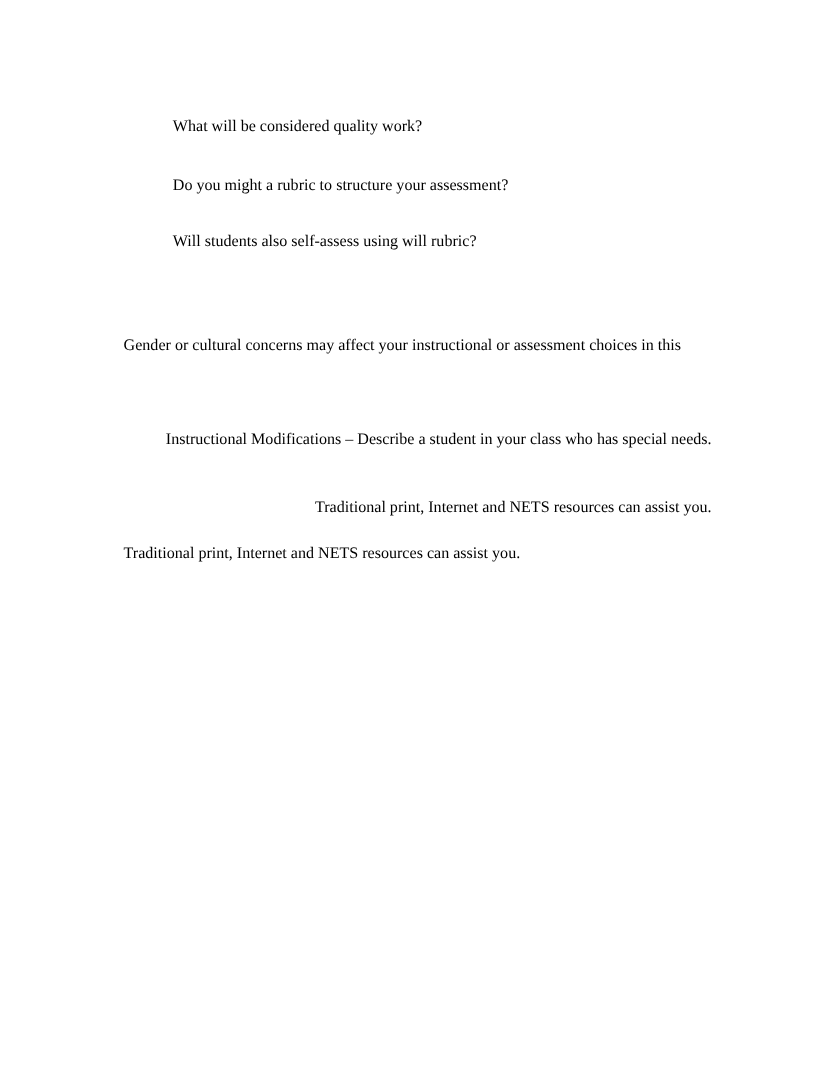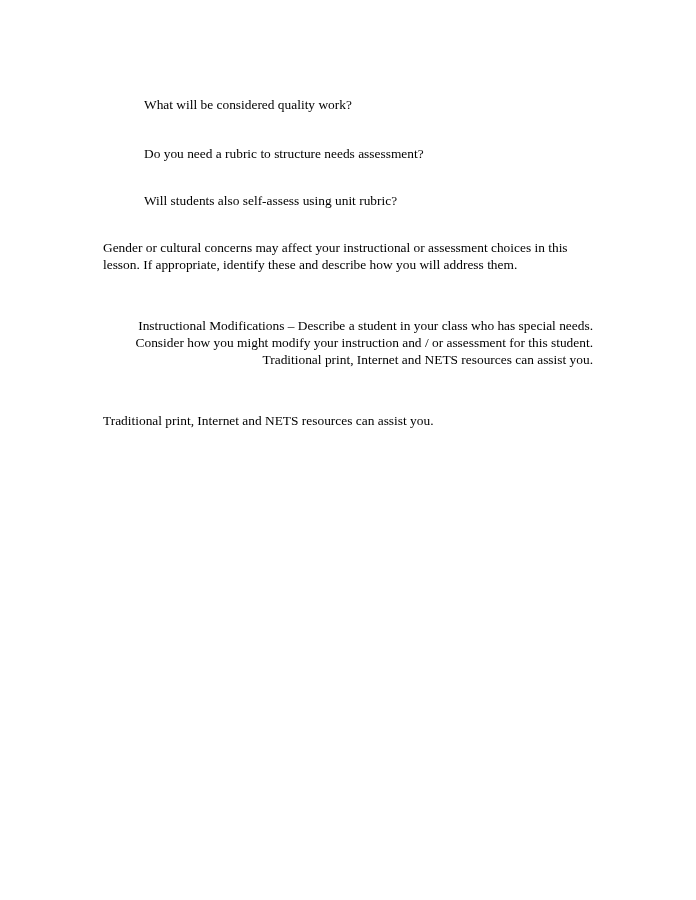--- a/index.html
+++ b/index.html
@@ -26,39 +26,37 @@
     .line {
       position: absolute;
       white-space: nowrap;
     }
     .indent { left: 144px; }
     .para {
       position: absolute;
       left: 103px;
       width: 490px;
     }
-    .para span { display: block; white-space: nowrap; }
+    .para span { display: block; white-space: nowrap; margin-top: 40px; }
   </style>
 </head>
 <body>
 
 <div class="page">
 
   <div class="line indent" style="top:96px;">What will be considered quality work?</div>
-  <div class="line indent" style="top:145px;">Do you need a rubric to structure needs assessment?</div>
-  <div class="line indent" style="top:192px;">Will students also self-assess using unit rubric?</div>
+  <div class="line indent" style="top:145px;">Do you might a rubric to structure your assessment?</div>
+  <div class="line indent" style="top:192px;">Will students also self-assess using will rubric?</div>
 
   <div class="para" style="top:239px;">
     <span>Gender or cultural concerns may affect your instructional or assessment choices in this</span>
-    <span>lesson.  If appropriate, identify these and describe how you will address them.</span>
   </div>
 
   <div class="para" style="top:317px;text-align:right;">
     <span>Instructional Modifications – Describe a student in your class who has special needs.</span>
-    <span>Consider how you might modify your instruction and / or assessment for this student.</span>
     <span>Traditional print, Internet and NETS resources can assist you.</span>
   </div>
 
   <div class="para" style="top:412px;">
     <span>Traditional print, Internet and NETS resources can assist you.</span>
   </div>
 
 
 </div>
 

